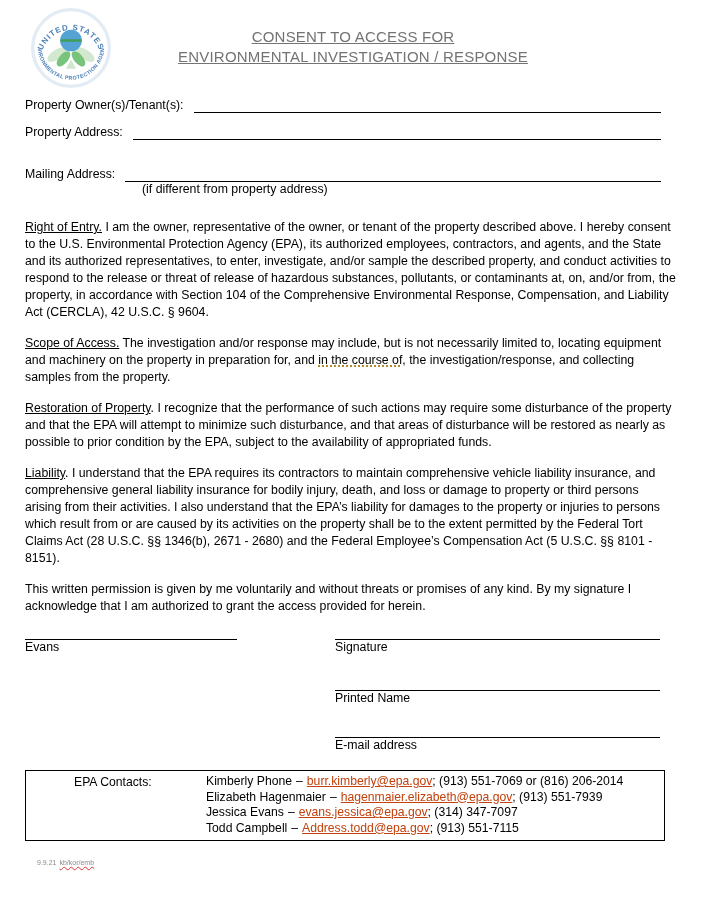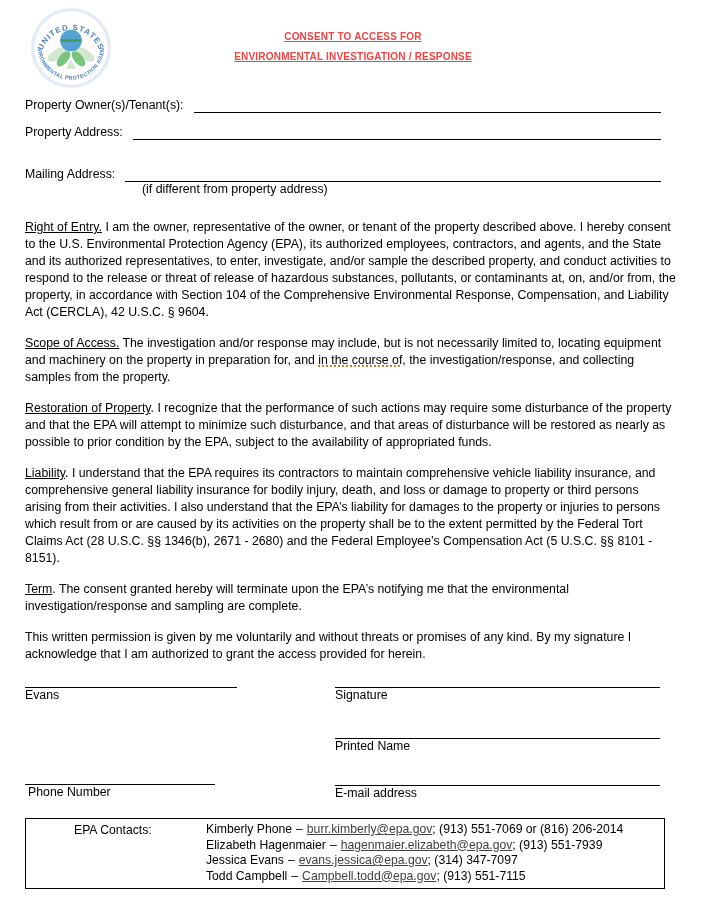--- a/index.html
+++ b/index.html
@@ -5,22 +5,22 @@
   html,body{margin:0;padding:0;background:#fff;}
   body{
     width:706px;height:901px;position:relative;overflow:hidden;
     font-family:"Liberation Sans","DejaVu Sans",sans-serif;
     font-size:12.3px;color:#000;
   }
   .content{padding:0 30px 0 25px;}
 
   
   .logo{position:absolute;top:8px;left:29px;width:84px;height:80px;}
-  .title{padding-top:27px;text-align:center;color:#ef4444;font-weight:bold;
-         font-size:10px;line-height:20px;letter-spacing:.2px;}
+  .title{padding-top:27px;text-align:center;color:#737373;font-weight:normal;
+         font-size:15px;line-height:20px;letter-spacing:.2px;}
   .title span{text-decoration:underline;}
 
   
   .frow{display:flex;align-items:flex-end;line-height:15px;}
   .frow .lbl{white-space:nowrap;}
   .fline{flex:1;border-bottom:1px solid #000;margin-left:10px;margin-right:15px;height:14px;}
   .frow1{margin-top:31px;}
   .frow2{margin-top:12px;}
   .frow3{margin-top:27px;justify-content:flex-end;}
   .fnote{margin-left:117px;line-height:15px;}
@@ -44,21 +44,21 @@
   .pn{padding-left:3px;}
   .gap35{margin-top:35px;}
   .gap31{margin-top:31px;}
 
   
   .cbox{border:1.5px solid #000;display:flex;margin-top:17px;margin-right:11px;
         padding:3px 0 4px 0;font-size:12.2px;}
   .cbox-label{width:180px;box-sizing:border-box;padding-left:48px;padding-top:1px;}
   .cbox-rows{flex:1;line-height:15.5px;}
   .sep{margin:0 4px;}
-  a.link{color:#404040;text-decoration:underline;cursor:pointer;}
+  a.link{color:#c2410c;text-decoration:underline;cursor:pointer;}
 
   
   .footer{margin-top:18px;margin-left:12px;font-size:7px;color:#8a8a8a;line-height:8px;}
   .footer .initials{margin-left:3px;text-decoration-line:underline;
         text-decoration-style:wavy;text-decoration-color:#e03131;
         text-decoration-thickness:1px;}
 </style>
 </head>
 <body>
 
@@ -115,51 +115,46 @@
     <div class="paras">
 
       <p><span class="hd">Right of Entry.</span><span> I am the owner, representative of the owner, or tenant of the property described above. I hereby consent to the U.S. Environmental Protection Agency (EPA), its authorized employees, contractors, and agents, and the State and its authorized representatives, to enter, investigate, and/or sample the described property, and conduct activities to respond to the release or threat of release of hazardous substances, pollutants, or contaminants at, on, and/or from, the property, in accordance with Section 104 of the Comprehensive Environmental Response, Compensation, and Liability Act (CERCLA), 42 U.S.C. § 9604.</span></p>
 
       <p><span class="hd">Scope of Access.</span><span> The investigation and/or response may include, but is not necessarily limited to, locating equipment and machinery on the property in preparation for, and </span><span class="proof">in the course of</span><span>, the investigation/response, and collecting samples from the property.</span></p>
 
       <p><span class="hd">Restoration of Property</span><span>.  I recognize that the performance of such actions may require some disturbance of the property and that the EPA will attempt to minimize such disturbance, and that areas of disturbance will be restored as nearly as possible to prior condition by the EPA, subject to the availability of appropriated funds.</span></p>
 
       <p><span class="hd">Liability</span><span>.  I understand that the EPA requires its contractors to maintain comprehensive vehicle liability insurance, and comprehensive general liability insurance for bodily injury, death, and loss or damage to property or third persons arising from their activities. I also understand that the EPA’s liability for damages to the property or injuries to persons which result from or are caused by its activities on the property shall be to the extent permitted by the Federal Tort Claims Act (28 U.S.C. §§ 1346(b), 2671 - 2680) and the Federal Employee’s Compensation Act (5 U.S.C. §§ 8101 - 8151).</span></p>
 
-      <p><span class="hd">Term</span><span>.  The consent granted hereby will terminate upon the EPA’s notifying me that the environmental investigation/response and sampling are complete.</span></p>
 
       <p>This written permission is given by me voluntarily and without threats or promises of any kind.  By my signature I acknowledge that I am authorized to grant the access provided for herein.</p>
     </div>
 
     <div class="sig">
       <div class="sig-left">
         <div class="sline w212"></div>
         <div class="slbl">Evans</div>
-        <div class="phone-group">
-          <div class="sline w190"></div>
-          <div class="slbl pn">Phone Number</div>
-        </div>
       </div>
       <div class="sig-right">
         <div class="sline"></div>
         <div class="slbl">Signature</div>
         <div class="sline gap35"></div>
         <div class="slbl">Printed Name</div>
         <div class="sline gap31"></div>
         <div class="slbl">E-mail address</div>
       </div>
     </div>
 
     <div class="cbox">
       <div class="cbox-label">EPA Contacts:</div>
       <div class="cbox-rows">
         <div><span>Kimberly Phone</span><span class="sep">–</span><a class="link">burr.kimberly@epa.gov</a><span>; (913) 551-7069 or (816) 206-2014</span></div>
         <div><span>Elizabeth Hagenmaier</span><span class="sep">–</span><a class="link">hagenmaier.elizabeth@epa.gov</a><span>; (913) 551-7939</span></div>
         <div><span>Jessica Evans</span><span class="sep">–</span><a class="link">evans.jessica@epa.gov</a><span>; (314) 347-7097</span></div>
-        <div><span>Todd Campbell</span><span class="sep">–</span><a class="link">Campbell.todd@epa.gov</a><span>; (913) 551-7115</span></div>
+        <div><span>Todd Campbell</span><span class="sep">–</span><a class="link">Address.todd@epa.gov</a><span>; (913) 551-7115</span></div>
       </div>
     </div>
 
     <div class="footer">
       <span>9.9.21</span><span class="initials">kb/kor/emb</span>
     </div>
 
   </div>
 </div>
 

